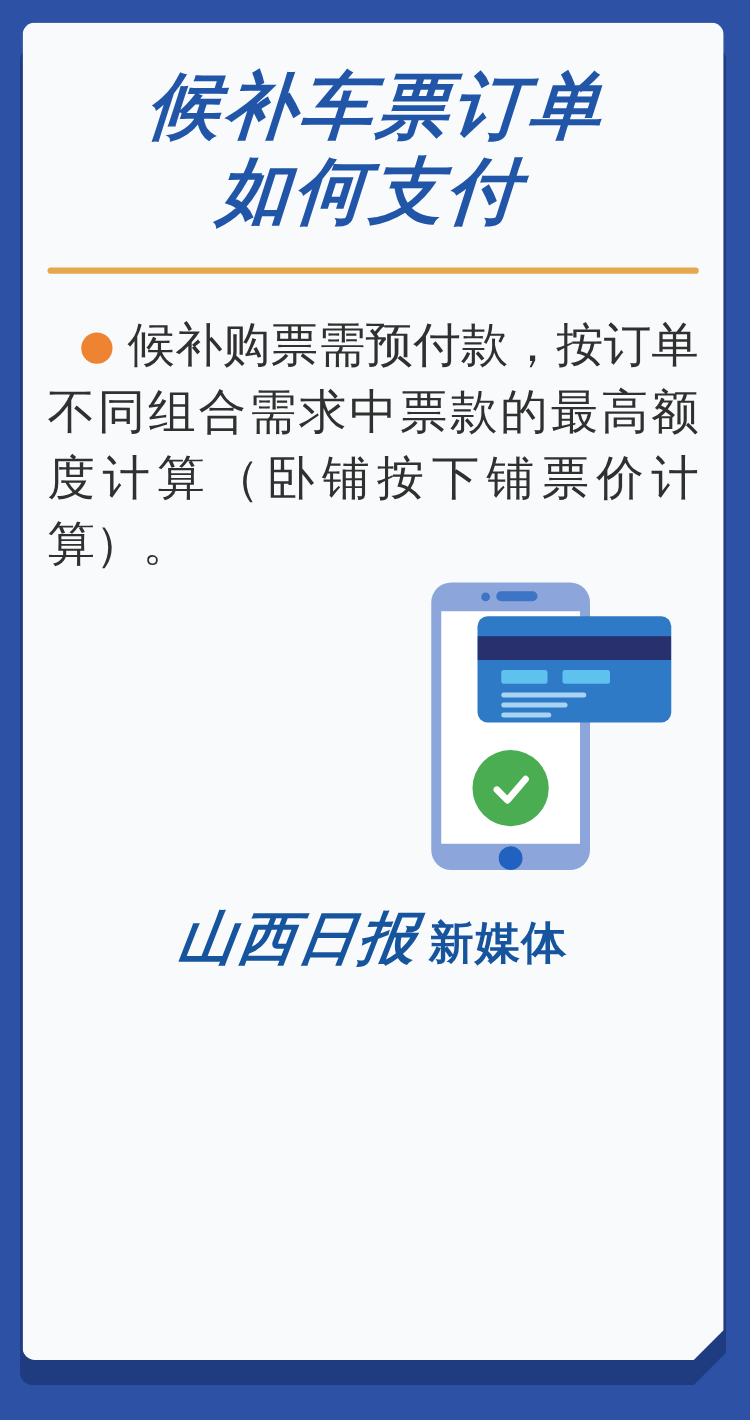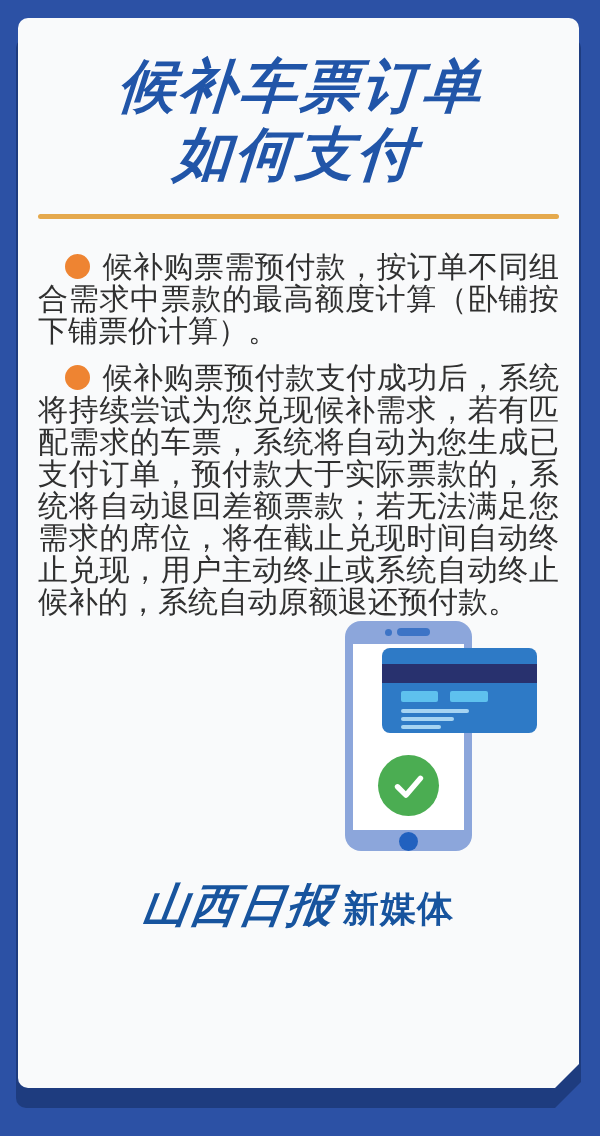--- a/index.html
+++ b/index.html
@@ -49,22 +49,22 @@
     margin: 26px 0 0 0;
     height: 5px;
     border: none;
     border-radius: 3px;
     background: var(--divider-orange, #E5A94D);
   }
 
   .bullet-para {
     margin: 0;
     color: var(--text-dark, #303030);
-    font-size: 30px;
-    line-height: 32px;
+    font-size: 38px;
+    line-height: 53px;
     text-align: justify;
   }
   .bullet-para.first { margin-top: 32px; }
   .bullet-para.second { margin-top: 15px; }
 
   .bullet-dot {
     display: inline-block;
     width: 25px; height: 25px;
     margin-left: 27px; margin-right: 12px;
     border-radius: 50%;
@@ -165,21 +165,20 @@
 
   <div class="card">
     <div class="card-inner">
 
       <h1 class="title"><span>候补车票订单</span><br><span>如何支付</span></h1>
 
       <hr class="divider">
 
       <p class="bullet-para first"><span class="bullet-dot"></span><span>候补购票需预付款，按订单不同组合需求中票款的最高额度计算（卧铺按下铺票价计算）。</span></p>
 
-      <p class="bullet-para second"><span class="bullet-dot"></span><span>候补购票预付款支付成功后，系统将持续尝试为您兑现候补需求，若有匹配需求的车票，系统将自动为您生成已支付订单，预付款大于实际票款的，系统将自动退回差额票款；若无法满足您需求的席位，将在截止兑现时间自动终止兑现，用户主动终止或系统自动终止候补的，系统自动原额退还预付款。</span></p>
 
       <div class="illustration">
         <div class="phone">
           <div class="phone-screen"></div>
           <div class="camera-dot"></div>
           <div class="speaker-bar"></div>
           <div class="home-button"></div>
         </div>
         <div class="bank-card">
           <div class="card-stripe"></div>

